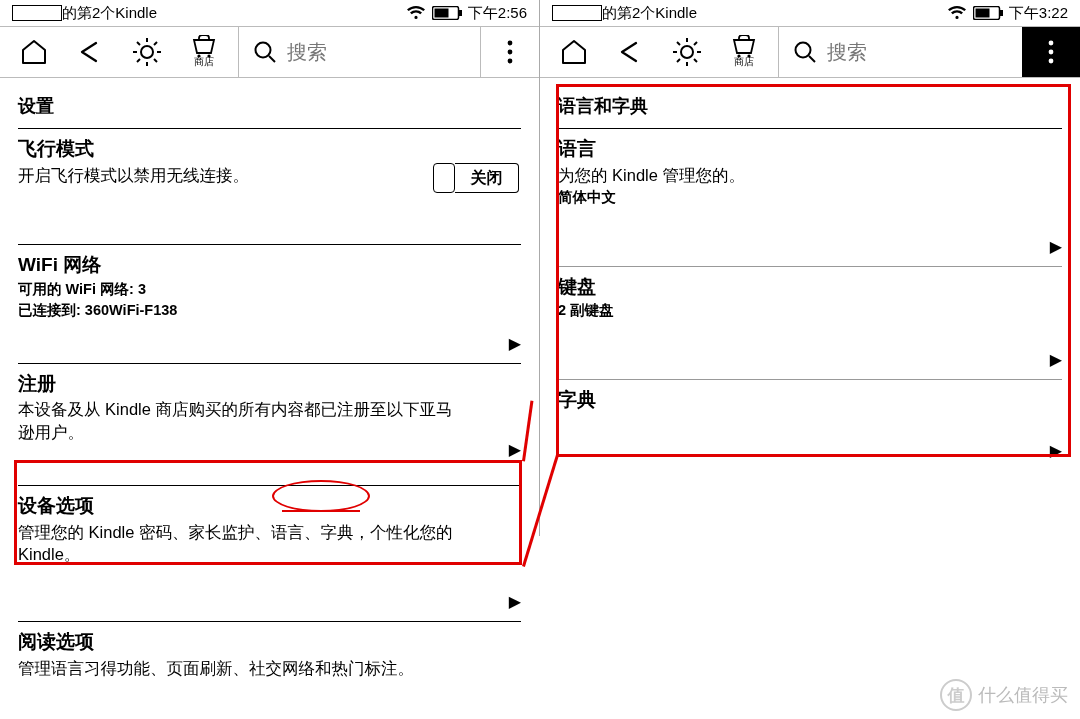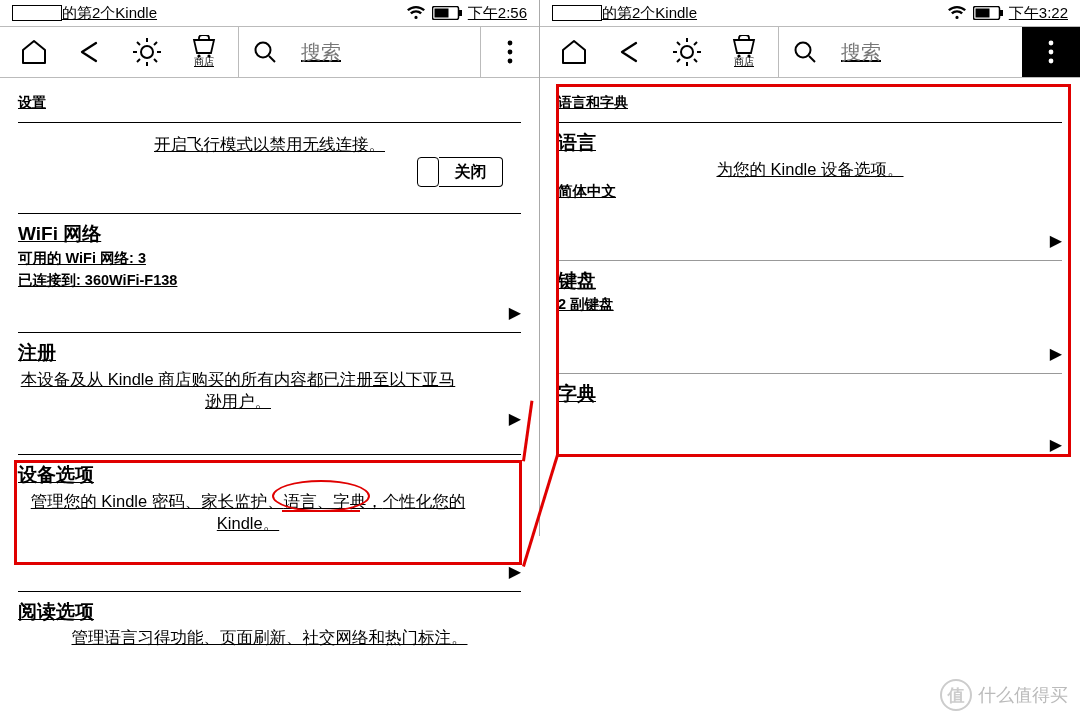--- a/index.html
+++ b/index.html
@@ -7,21 +7,21 @@
     margin: 0;
     padding: 0;
     background: #fff;
     font-family: "Helvetica Neue", Arial, "Microsoft YaHei", sans-serif;
     width: 1080px;
     height: 719px;
     position: relative;
     overflow: hidden;
   }
   .container { display: flex; width: 100%; height: 100%; }
-  .panel { width: 540px; height: 536px; background: #fff; position: relative; text-decoration: underline; }
+  .panel { width: 540px; height: 536px; background: #fff; position: relative; }
   .panel.left { border-right: 1px solid #aaa; }
 
   
   .status-bar {
     height: 26px;
     display: flex;
     align-items: center;
     padding: 0 12px;
     font-size: 15px;
     font-weight: 500;
@@ -60,21 +60,21 @@
   }
   .icon-btn .sub {
     font-size: 10px;
     margin-top: -2px;
   }
   .search-area {
     flex: 1;
     display: flex;
     align-items: center;
     padding: 0 14px;
-    gap: 24px;
+    gap: 10px;
     color: #777;
     font-size: 20px;
     border-right: 1px solid #bbb;
     cursor: text;
   }
   .search-area.no-border { border-right: none; }
   .menu-btn {
     width: 58px;
     display: flex;
     align-items: center;
@@ -82,41 +82,40 @@
     cursor: pointer;
   }
   .menu-btn.inverted {
     background: #000;
     color: #fff;
   }
 
   
   .content { padding: 10px 18px 0 18px; }
   .page-header {
-    font-size: 14px;
+    font-size: 18px;
     font-weight: bold;
     padding: 6px 0 10px 0;
   }
   .section {
     border-top: 1.2px solid #000;
     padding: 8px 0 12px 0;
     position: relative;
   }
   .section:first-of-type { border-top: none; }
   .section.light-top { border-top: 1px solid #999; }
   .sec-title {
     font-size: 19px;
     font-weight: bold;
     line-height: 1.3;
   }
   .sec-desc {
     font-size: 16.5px;
     line-height: 1.35;
     margin-top: 2px;
-    text-align: center;
   }
   .sec-meta {
     font-size: 14.5px;
     font-weight: bold;
     line-height: 1.35;
     margin-top: 2px;
   }
   .sec-meta .inline-box {
     display: inline-block;
     width: 42px; height: 14px;
@@ -126,21 +125,21 @@
   .chevron {
     position: absolute;
     right: 0;
     bottom: 10px;
     font-size: 16px;
     color: #000;
     cursor: pointer;
   }
   .toggle-btn {
     position: absolute;
-    right: 18px;
+    right: 2px;
     top: 34px;
     display: flex;
     align-items: center;
     cursor: pointer;
   }
   .toggle-knob {
     width: 22px; height: 30px;
     border: 1.2px solid #000;
     border-radius: 4px;
     background: #fff;
@@ -284,20 +283,21 @@
             <circle cx="3" cy="12" r="2.4" fill="#000"></circle>
             <circle cx="3" cy="21" r="2.4" fill="#000"></circle>
           </svg>
       </div>
     </div>
 
     <div class="content">
       <div class="page-header">设置</div>
 
       <div class="section">
+        <div class="sec-title">飞行模式</div>
         <div class="sec-desc">开启飞行模式以禁用无线连接。</div>
         <div class="toggle-btn">
           <div class="toggle-knob"></div>
           <div class="toggle-label">关闭</div>
         </div>
         <div style="height:46px;"></div>
       </div>
 
       <div class="section">
         <div class="sec-title">WiFi 网络</div>
@@ -406,21 +406,21 @@
             <circle cx="3" cy="21" r="2.4" fill="#fff"></circle>
           </svg>
       </div>
     </div>
 
     <div class="content">
       <div class="page-header">语言和字典</div>
 
       <div class="section">
         <div class="sec-title">语言</div>
-        <div class="sec-desc">为您的 Kindle 设备选项。</div>
+        <div class="sec-desc">为您的 Kindle 管理您的。</div>
         <div class="sec-meta">简体中文</div>
         <div class="chevron">▶</div>
         <div style="height:46px;"></div>
       </div>
 
       <div class="section light-top">
         <div class="sec-title">键盘</div>
         <div class="sec-meta">2 副键盘</div>
         <div class="chevron">▶</div>
         <div style="height:46px;"></div>

